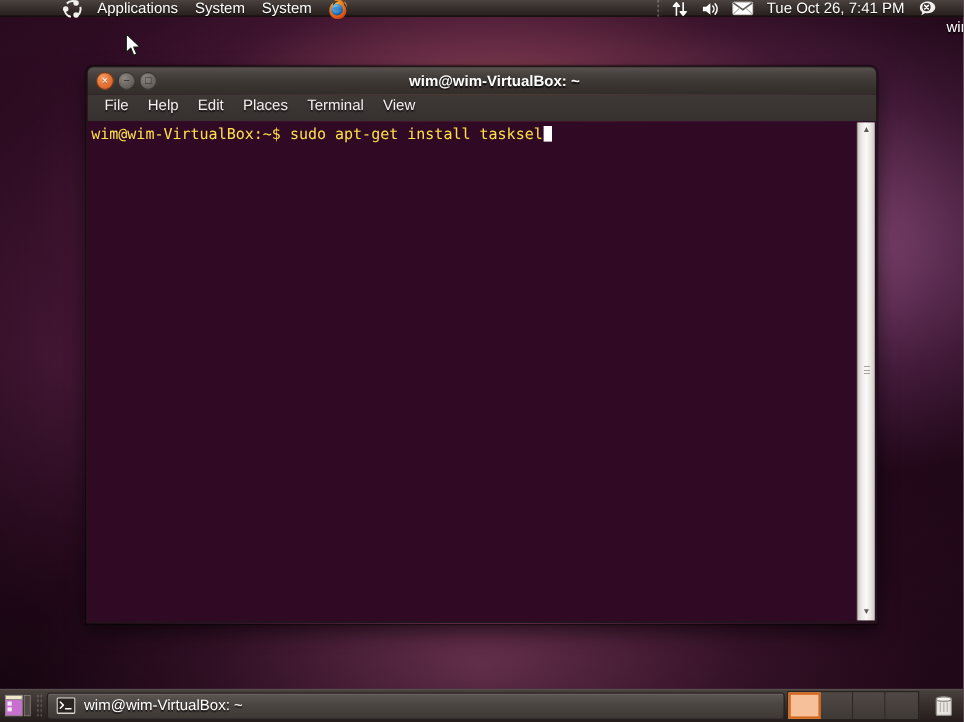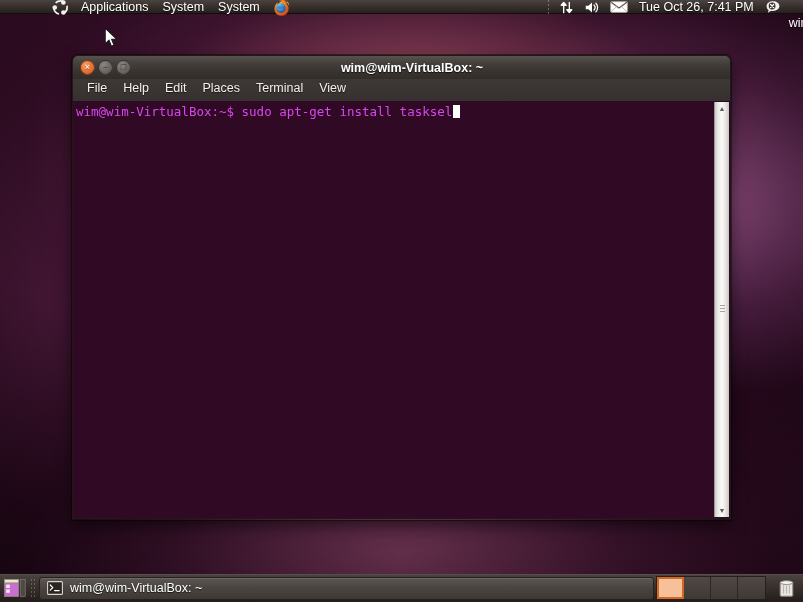--- a/index.html
+++ b/index.html
@@ -190,21 +190,21 @@
     height: 418px;
     background: #300a24;
     border: 1px solid #1f1a18;
     border-top: none;
     box-sizing: border-box;
     display: flex;
     padding: 1px;
   }
   #terminal-text {
     flex: 1;
-    color: #d946ef;
+    color: #fde047;
     font-family: "DejaVu Sans Mono", "Liberation Mono", monospace;
     font-size: 12.5px;
     line-height: 15px;
     padding: 2px 0 0 2px;
     white-space: pre;
     overflow: hidden;
     background: #300a24;
   }
   .term-cursor {
     display: inline-block;

